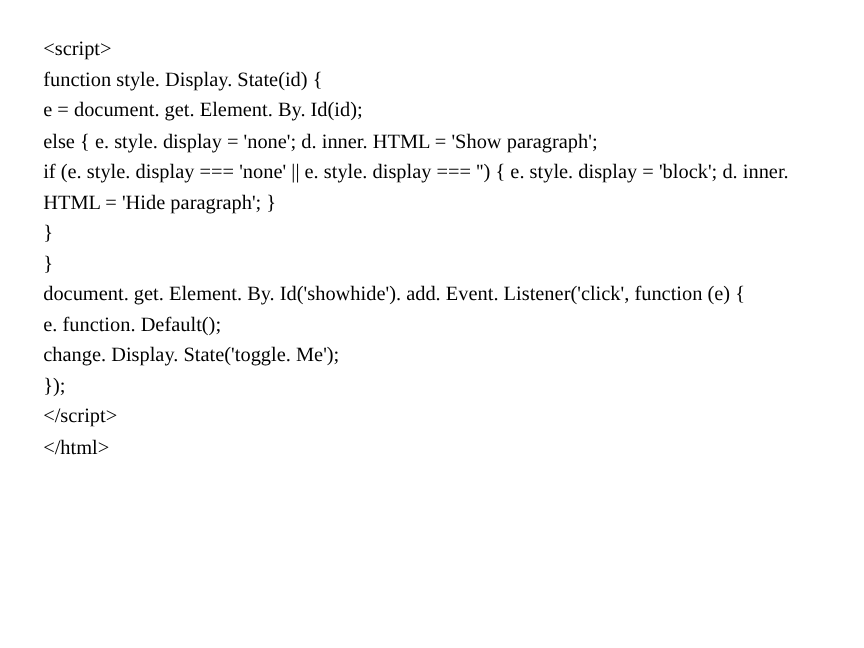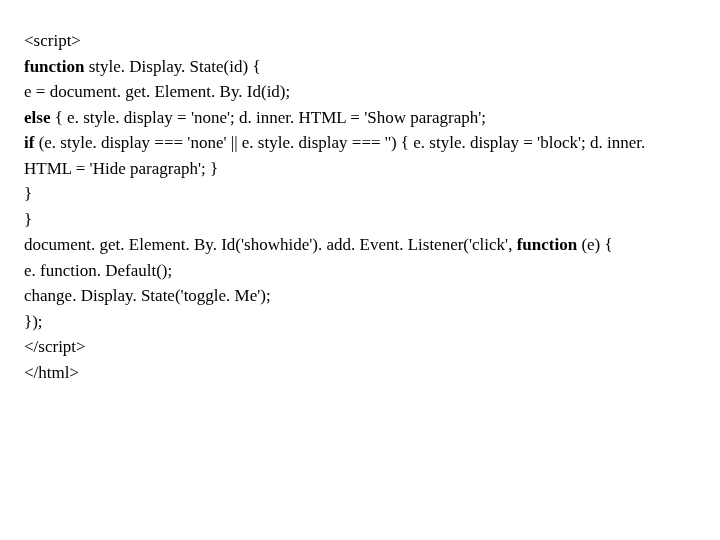--- a/index.html
+++ b/index.html
@@ -13,23 +13,24 @@
     .page {
       padding: 28px 24px;
       font-family: "Times New Roman", Times, serif;
       font-size: 17px;
       line-height: 1.5;
       color: #000;
     }
     .code-line {
       white-space: normal;
       word-wrap: break-word;
+      margin-left: 12px;
     }
     .bold {
-      font-weight: bold;
+      font-weight: normal;
     }
   </style>
 </head>
 <body>
 
 <div class="page">
   <div id="code-container">
       <div class="code-line"><span>&lt;script&gt;</span></div>
       <div class="code-line"><span class="bold">function </span><span>style. Display. State(id) {</span></div>
       <div class="code-line"><span>e = document. get. Element. By. Id(id);</span></div>

